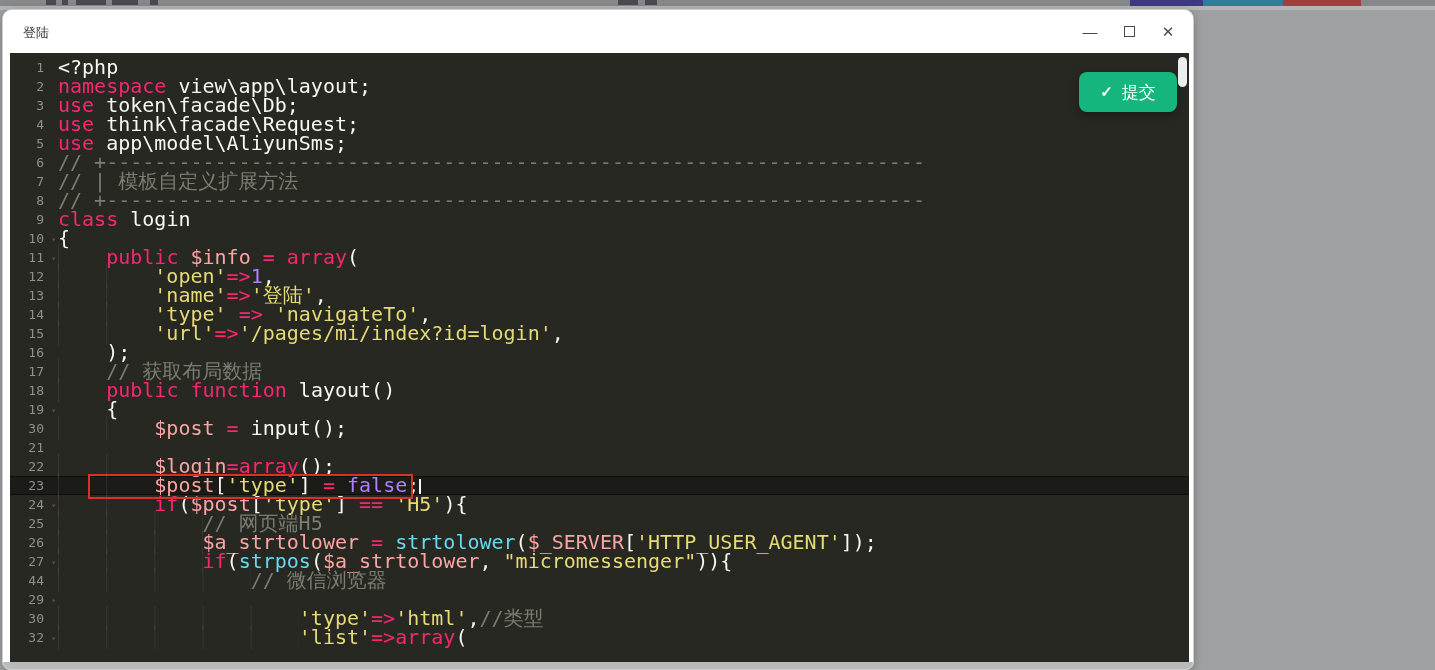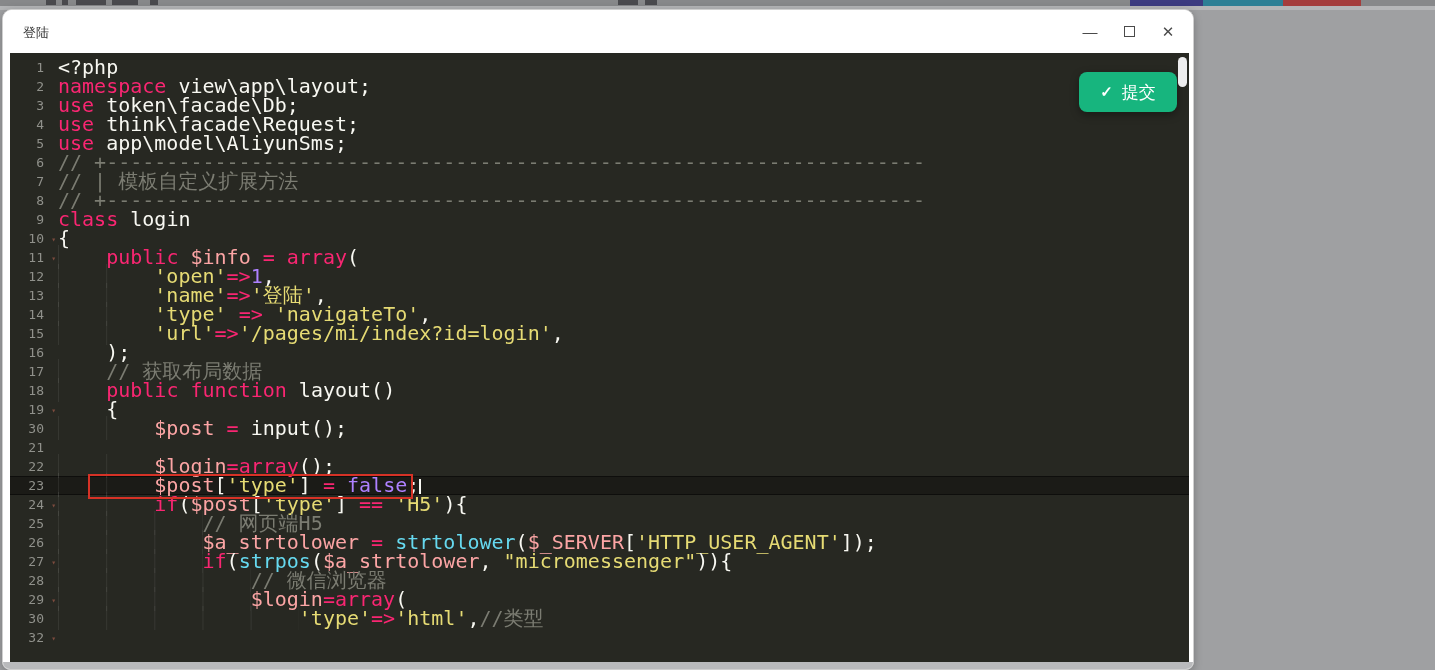--- a/index.html
+++ b/index.html
@@ -194,33 +194,33 @@
           </div>
           <div class="line">
             <div class="gutter"><span>26</span></div>
             <div class="code"><span class="p indent">            </span><span class="v">$a_strtolower</span><span class="p"> </span><span class="k">=</span><span class="p"> </span><span class="f">strtolower</span><span class="p">(</span><span class="v">$_SERVER</span><span class="p">[</span><span class="s">'HTTP_USER_AGENT'</span><span class="p">]);</span></div>
           </div>
           <div class="line">
             <div class="gutter"><span>27</span><span class="fold">▾</span></div>
             <div class="code"><span class="p indent">            </span><span class="k">if</span><span class="p">(</span><span class="f">strpos</span><span class="p">(</span><span class="v">$a_strtolower</span><span class="p">, </span><span class="s">"micromessenger"</span><span class="p">)){</span></div>
           </div>
           <div class="line">
-            <div class="gutter"><span>28</span></div>
+            <div class="gutter"><span>44</span></div>
             <div class="code"><span class="p indent">                </span><span class="c">// 微信浏览器</span></div>
           </div>
           <div class="line">
             <div class="gutter"><span>29</span><span class="fold">▾</span></div>
-            <div class="code"><span class="p indent">                </span><span class="v">$login</span><span class="k">=</span><span class="k">array</span><span class="p">(</span></div>
           </div>
           <div class="line">
             <div class="gutter"><span>30</span></div>
             <div class="code"><span class="p indent">                    </span><span class="s">'type'</span><span class="k">=&gt;</span><span class="s">'html'</span><span class="p">,</span><span class="c">//类型</span></div>
           </div>
           <div class="line">
             <div class="gutter"><span>32</span><span class="fold">▾</span></div>
+            <div class="code"><span class="p indent">                    </span><span class="s">'list'</span><span class="k">=&gt;</span><span class="k">array</span><span class="p">(</span></div>
           </div>
         </div>
 
       <div class="red-box"></div>
 
       <svg class="arrow-svg" width="120" height="100" viewBox="0 0 120 100">
         <polygon points="63,8 62.9,40.7 55.1,37.3 32.1,89.8 23.9,86.2 46.8,33.7 39.1,30.3" fill="#e11d1d"></polygon>
       </svg>
 
       <button class="submit-btn">

